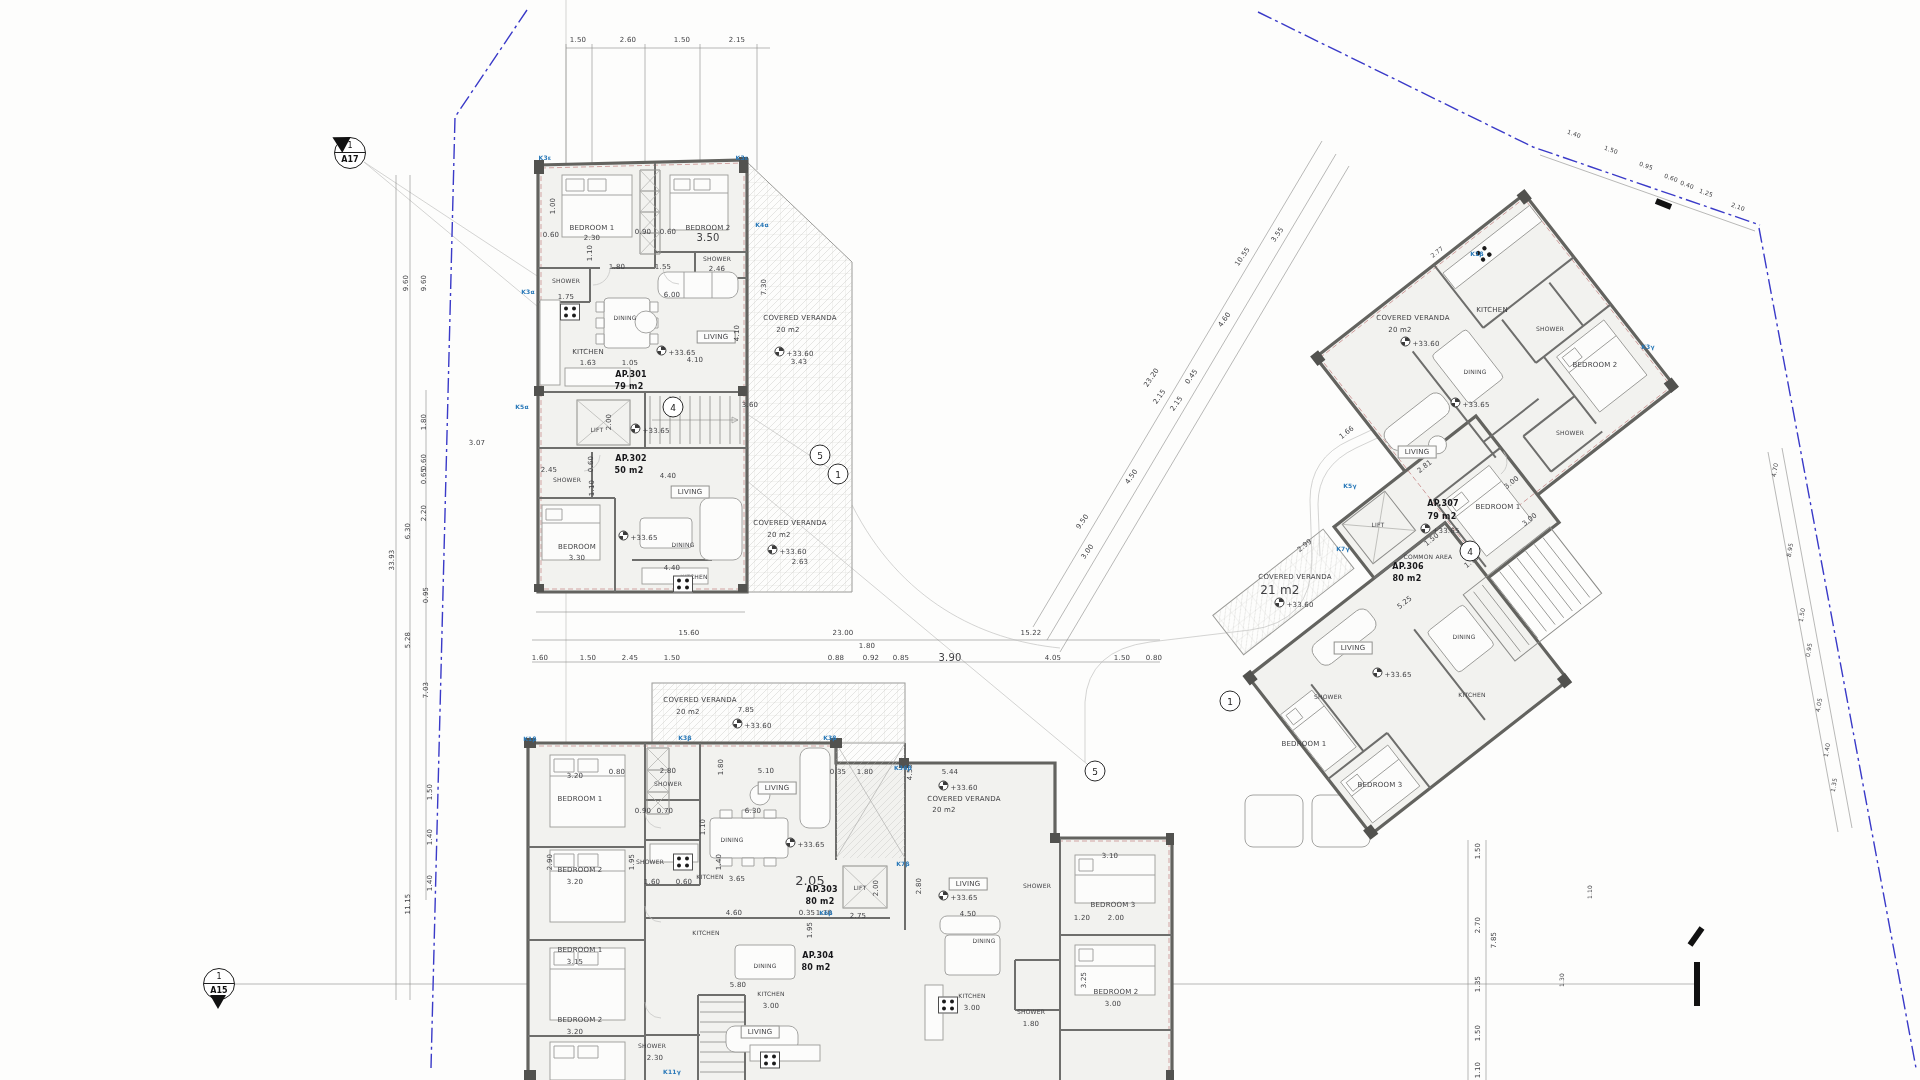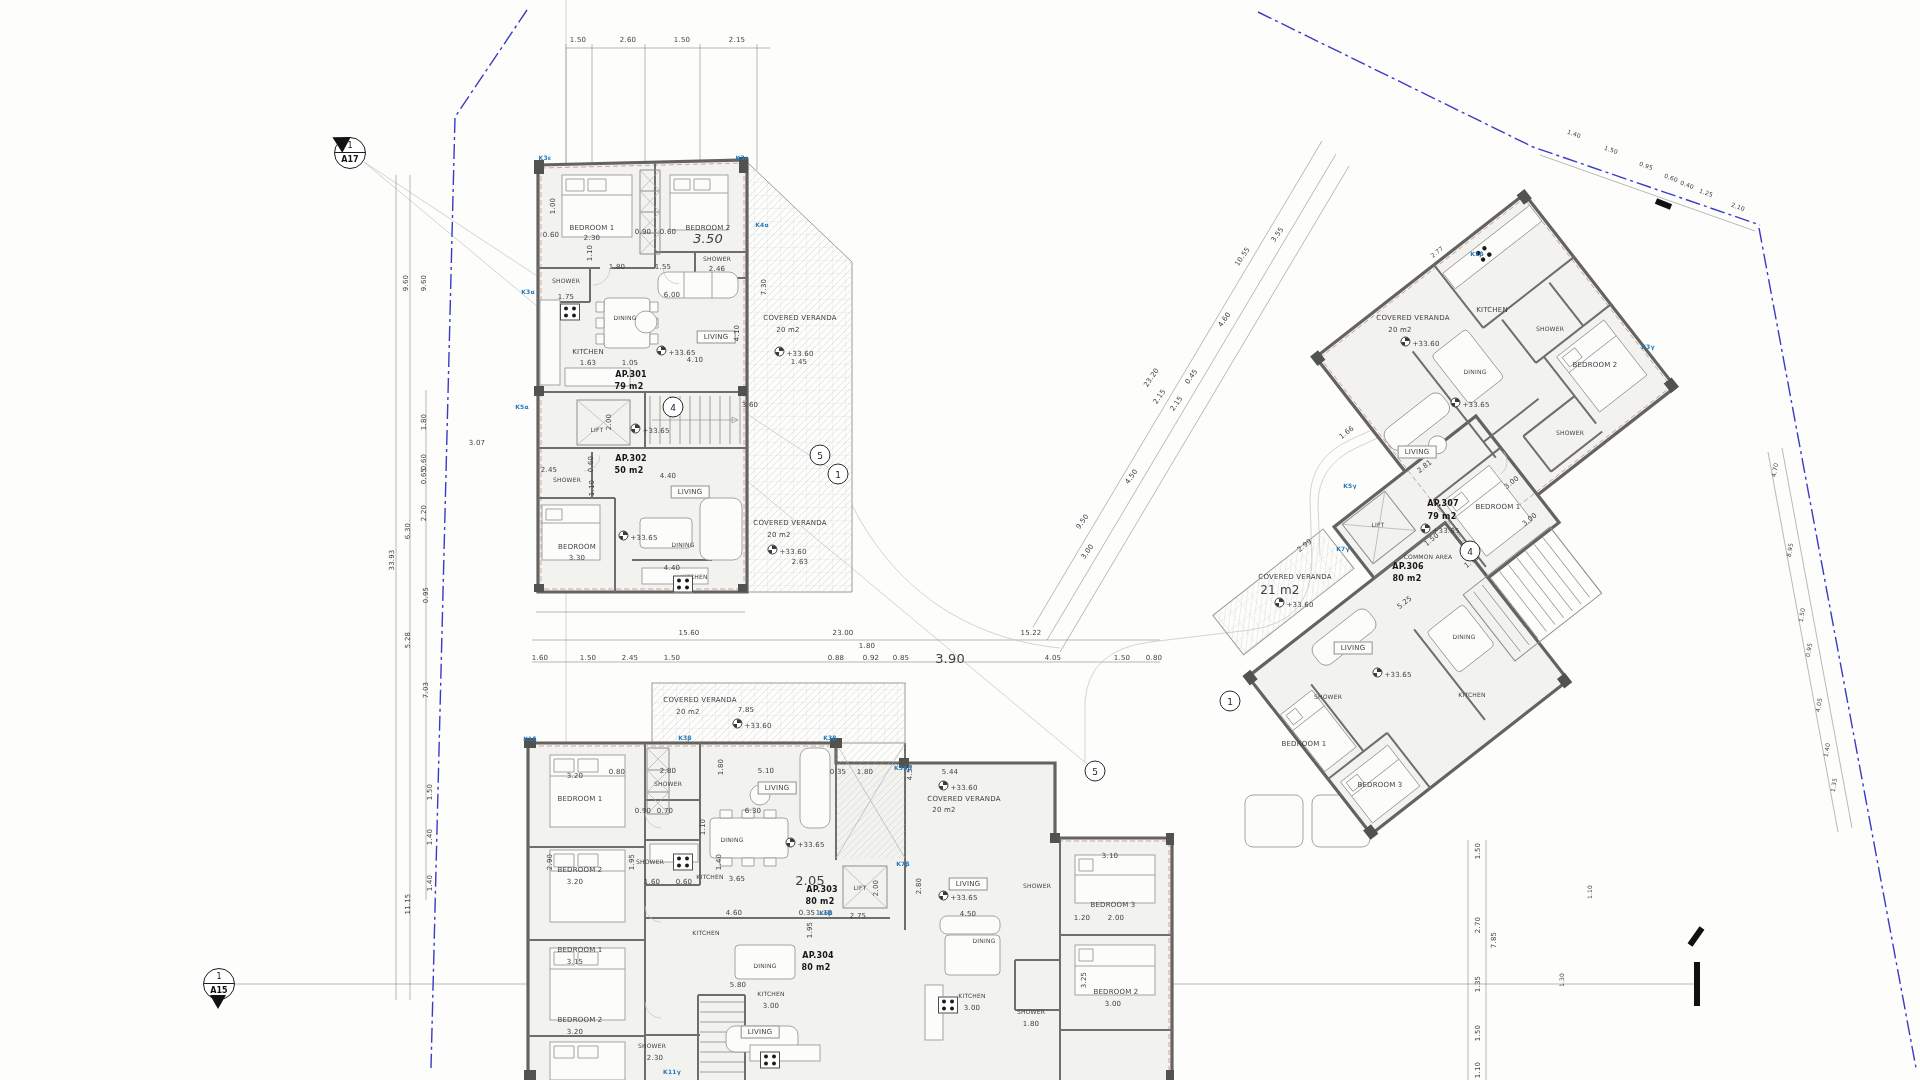--- a/index.html
+++ b/index.html
@@ -239,38 +239,38 @@
 </div>
 
 <div id="labels">
       <div class="lbl" style="left: 578px; top: 40px; font-size: 7px; transform: translate(-50%, -50%);">1.50</div>
       <div class="lbl" style="left: 628px; top: 40px; font-size: 7px; transform: translate(-50%, -50%);">2.60</div>
       <div class="lbl" style="left: 682px; top: 40px; font-size: 7px; transform: translate(-50%, -50%);">1.50</div>
       <div class="lbl" style="left: 737px; top: 40px; font-size: 7px; transform: translate(-50%, -50%);">2.15</div>
       <div class="lbl" style="left: 592px; top: 228px; font-size: 7px; transform: translate(-50%, -50%);">BEDROOM 1</div>
       <div class="lbl" style="left: 592px; top: 238px; font-size: 7px; transform: translate(-50%, -50%);">2.30</div>
       <div class="lbl" style="left: 708px; top: 228px; font-size: 7px; transform: translate(-50%, -50%);">BEDROOM 2</div>
-      <div class="lbl" style="left: 708px; top: 238px; font-size: 13px; transform: translate(-50%, -50%); font-style: italic;">3.50</div>
+      <div class="lbl" style="left: 708px; top: 238px; font-size: 10px; transform: translate(-50%, -50%);">3.50</div>
       <div class="lbl" style="left: 717px; top: 259px; font-size: 6px; transform: translate(-50%, -50%);">SHOWER</div>
       <div class="lbl" style="left: 717px; top: 269px; font-size: 7px; transform: translate(-50%, -50%);">2.46</div>
       <div class="lbl" style="left: 566px; top: 281px; font-size: 6px; transform: translate(-50%, -50%);">SHOWER</div>
       <div class="lbl" style="left: 566px; top: 297px; font-size: 7px; transform: translate(-50%, -50%);">1.75</div>
       <div class="lbl" style="left: 588px; top: 352px; font-size: 7px; transform: translate(-50%, -50%);">KITCHEN</div>
       <div class="lbl" style="left: 588px; top: 363px; font-size: 7px; transform: translate(-50%, -50%);">1.63</div>
       <div class="lbl" style="left: 625px; top: 318px; font-size: 6px; transform: translate(-50%, -50%);">DINING</div>
       <div class="lbl box" style="left: 716px; top: 337px; font-size: 7px; transform: translate(-50%, -50%);">LIVING</div>
       <div class="lbl" style="left: 672px; top: 295px; font-size: 7px; transform: translate(-50%, -50%);">6.00</div>
       <div class="lbl" style="left: 695px; top: 360px; font-size: 7px; transform: translate(-50%, -50%);">4.10</div>
       <div class="lbl" style="left: 737px; top: 333px; font-size: 7px; transform: translate(-50%, -50%) rotate(-90deg);">4.10</div>
       <div class="lbl" style="left: 764px; top: 287px; font-size: 7px; transform: translate(-50%, -50%) rotate(-90deg);">7.30</div>
       <div class="lbl" style="left: 676px; top: 351px; font-size: 7px; transform: translate(-50%, -50%);"><span class="lvl"></span>+33.65</div>
       <div class="lbl" style="left: 800px; top: 318px; font-size: 7px; transform: translate(-50%, -50%);">COVERED VERANDA</div>
       <div class="lbl" style="left: 788px; top: 330px; font-size: 7px; transform: translate(-50%, -50%);">20 m2</div>
       <div class="lbl" style="left: 794px; top: 352px; font-size: 7px; transform: translate(-50%, -50%);"><span class="lvl"></span>+33.60</div>
-      <div class="lbl" style="left: 799px; top: 362px; font-size: 7px; transform: translate(-50%, -50%);">1.45</div>
+      <div class="lbl" style="left: 799px; top: 362px; font-size: 7px; transform: translate(-50%, -50%);">3.43</div>
       <div class="lbl bold" style="left: 631px; top: 375px; font-size: 8px; transform: translate(-50%, -50%);">AP.301</div>
       <div class="lbl bold" style="left: 629px; top: 387px; font-size: 8px; transform: translate(-50%, -50%);">79 m2</div>
       <div class="lbl" style="left: 617px; top: 267px; font-size: 7px; transform: translate(-50%, -50%);">1.80</div>
       <div class="lbl" style="left: 663px; top: 267px; font-size: 7px; transform: translate(-50%, -50%);">1.55</div>
       <div class="lbl" style="left: 643px; top: 232px; font-size: 7px; transform: translate(-50%, -50%);">0.90</div>
       <div class="lbl" style="left: 668px; top: 232px; font-size: 7px; transform: translate(-50%, -50%);">0.60</div>
       <div class="lbl" style="left: 551px; top: 235px; font-size: 7px; transform: translate(-50%, -50%);">0.60</div>
       <div class="lbl" style="left: 553px; top: 206px; font-size: 7px; transform: translate(-50%, -50%) rotate(-90deg);">1.00</div>
       <div class="lbl" style="left: 590px; top: 253px; font-size: 7px; transform: translate(-50%, -50%) rotate(-90deg);">1.10</div>
       <div class="lbl" style="left: 630px; top: 363px; font-size: 7px; transform: translate(-50%, -50%);">1.05</div>
@@ -316,21 +316,21 @@
       <div class="lbl" style="left: 843px; top: 633px; font-size: 7px; transform: translate(-50%, -50%);">23.00</div>
       <div class="lbl" style="left: 867px; top: 646px; font-size: 7px; transform: translate(-50%, -50%);">1.80</div>
       <div class="lbl" style="left: 1031px; top: 633px; font-size: 7px; transform: translate(-50%, -50%);">15.22</div>
       <div class="lbl" style="left: 540px; top: 658px; font-size: 7px; transform: translate(-50%, -50%);">1.60</div>
       <div class="lbl" style="left: 588px; top: 658px; font-size: 7px; transform: translate(-50%, -50%);">1.50</div>
       <div class="lbl" style="left: 630px; top: 658px; font-size: 7px; transform: translate(-50%, -50%);">2.45</div>
       <div class="lbl" style="left: 672px; top: 658px; font-size: 7px; transform: translate(-50%, -50%);">1.50</div>
       <div class="lbl" style="left: 836px; top: 658px; font-size: 7px; transform: translate(-50%, -50%);">0.88</div>
       <div class="lbl" style="left: 871px; top: 658px; font-size: 7px; transform: translate(-50%, -50%);">0.92</div>
       <div class="lbl" style="left: 901px; top: 658px; font-size: 7px; transform: translate(-50%, -50%);">0.85</div>
-      <div class="lbl" style="left: 950px; top: 658px; font-size: 13px; transform: translate(-50%, -50%);">3.90</div>
+      <div class="lbl" style="left: 950px; top: 658px; font-size: 10px; transform: translate(-50%, -50%);">3.90</div>
       <div class="lbl" style="left: 1053px; top: 658px; font-size: 7px; transform: translate(-50%, -50%);">4.05</div>
       <div class="lbl" style="left: 1122px; top: 658px; font-size: 7px; transform: translate(-50%, -50%);">1.50</div>
       <div class="lbl" style="left: 1154px; top: 658px; font-size: 7px; transform: translate(-50%, -50%);">0.80</div>
       <div class="lbl" style="left: 1278px; top: 235px; font-size: 7px; transform: translate(-50%, -50%) rotate(-55deg);">3.55</div>
       <div class="lbl" style="left: 1243px; top: 257px; font-size: 7px; transform: translate(-50%, -50%) rotate(-55deg);">10.55</div>
       <div class="lbl" style="left: 1225px; top: 320px; font-size: 7px; transform: translate(-50%, -50%) rotate(-55deg);">4.60</div>
       <div class="lbl" style="left: 1192px; top: 377px; font-size: 7px; transform: translate(-50%, -50%) rotate(-55deg);">0.45</div>
       <div class="lbl" style="left: 1152px; top: 378px; font-size: 7px; transform: translate(-50%, -50%) rotate(-55deg);">23.20</div>
       <div class="lbl" style="left: 1160px; top: 397px; font-size: 7px; transform: translate(-50%, -50%) rotate(-55deg);">2.15</div>
       <div class="lbl" style="left: 1177px; top: 404px; font-size: 7px; transform: translate(-50%, -50%) rotate(-55deg);">2.15</div>

